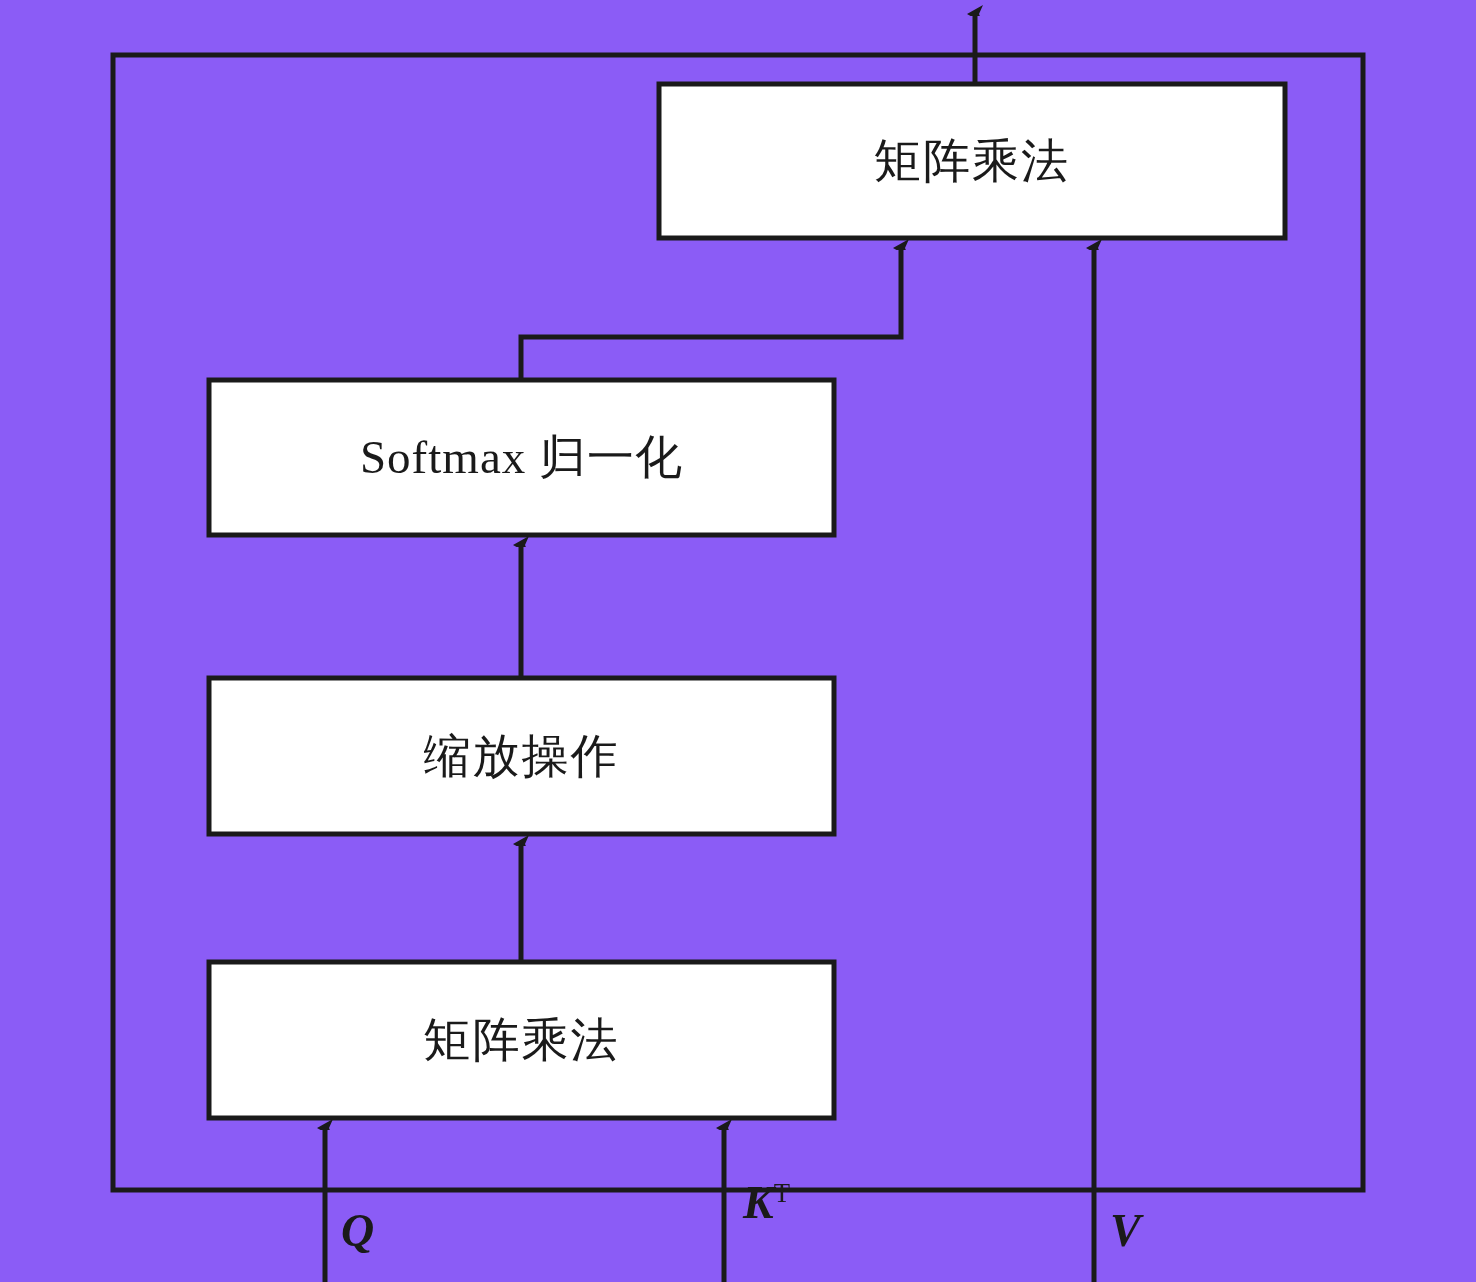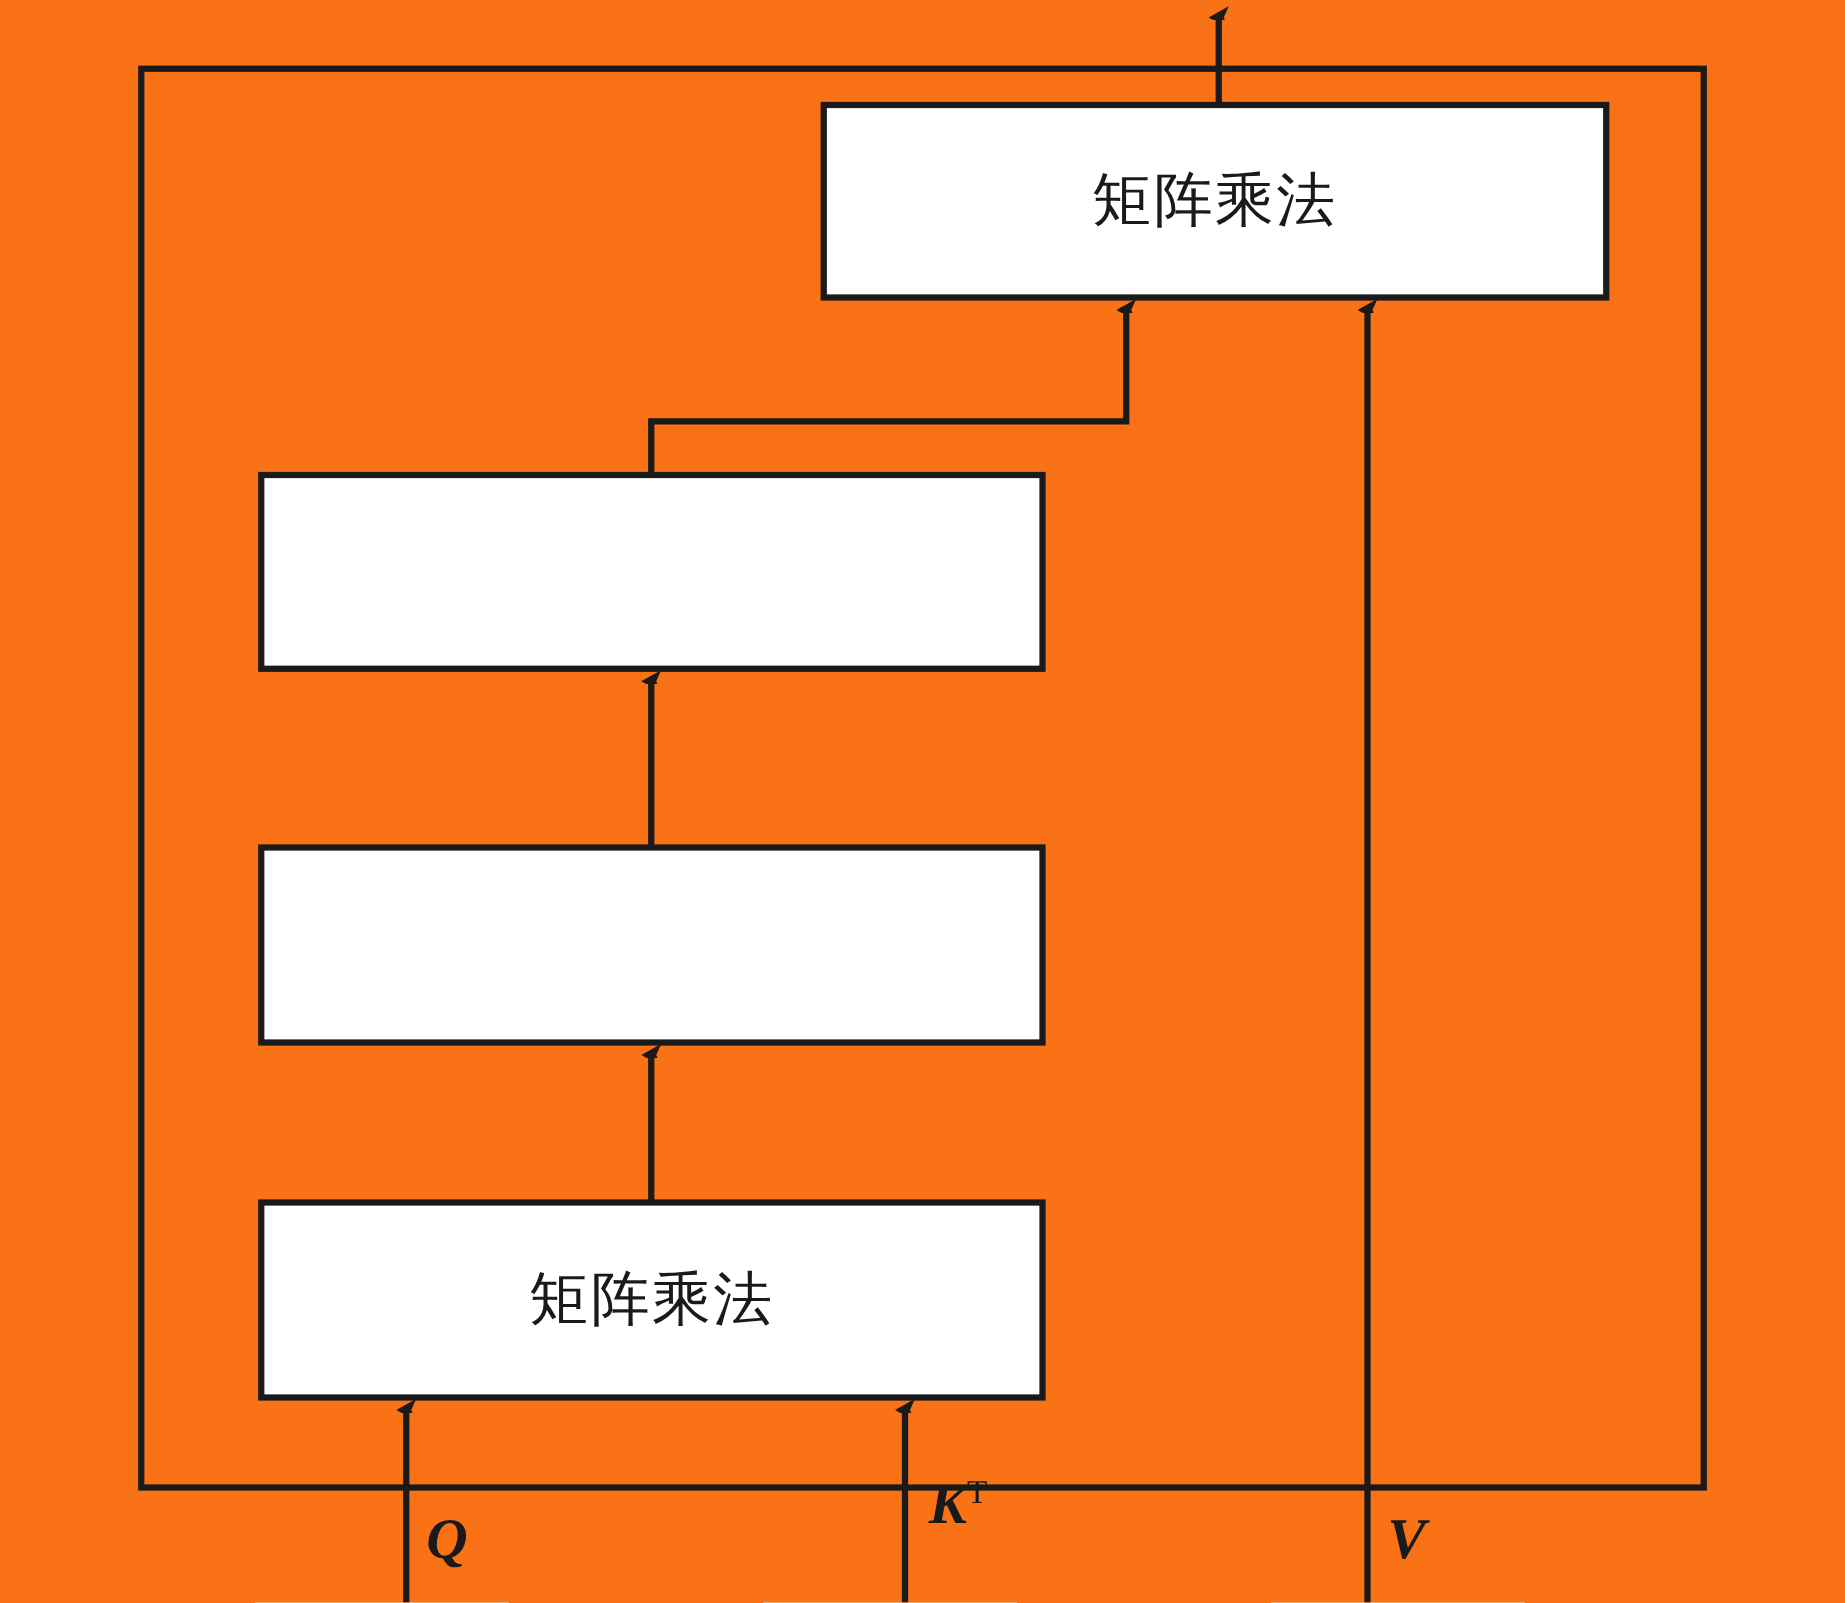--- a/index.html
+++ b/index.html
@@ -1,18 +1,18 @@
 <!DOCTYPE html>
 <html><head>
 <meta charset="utf-8">
 <style>
   html,body{margin:0;padding:0;background:#ffffff;}
   body{width:1476px;height:1282px;overflow:hidden;
        font-family:"Liberation Serif","DejaVu Serif",serif;}
-  #stage{position:relative;width:1476px;height:1282px;background:#f97316;}
+  #stage{position:relative;width:1476px;height:1282px;background:#8b5cf6;}
   svg#diagram{position:absolute;left:0;top:0;width:1476px;height:1282px;}
   .boxlabel{
     position:absolute;display:flex;align-items:center;justify-content:center;
     font-family:"Liberation Serif","DejaVu Serif",serif;
     color:#1a1a1a;white-space:nowrap;line-height:1;
   }
   .cjk{font-size:47px;letter-spacing:2px;}
   .mixed{font-size:47px;letter-spacing:1px;}
   .iolabel{
     position:absolute;font-family:"Liberation Serif","DejaVu Serif",serif;
@@ -54,21 +54,23 @@
 
     <path d="M 521 380 L 521 337 L 901 337 L 901 248" stroke="#1a1a1a" stroke-width="5" fill="none" stroke-linejoin="miter" marker-end="url(#arrowhead)"></path>
 
     <path d="M 1094 1282 L 1094 248" stroke="#1a1a1a" stroke-width="5" fill="none" marker-end="url(#arrowhead)"></path>
 
     <path d="M 975 84 L 975 14" stroke="#1a1a1a" stroke-width="5" fill="none" marker-end="url(#arrowhead)"></path>
   </svg>
 
   <div class="boxlabel cjk" style="left:659px; top:84px; width:626px; height:154px;">矩阵乘法</div>
 
+  <div class="boxlabel mixed" style="left:209px; top:380px; width:625px; height:155px;">Softmax 归一化</div>
 
+  <div class="boxlabel cjk" style="left:209px; top:678px; width:625px; height:156px;">缩放操作</div>
 
   <div class="boxlabel cjk" style="left:209px; top:962px; width:625px; height:156px;">矩阵乘法</div>
 
   <div class="iolabel" style="left:341px; top:1208px;"><span>Q</span></div>
 
   <div class="iolabel" style="left:743px; top:1180px;"><span>K</span><sup>T</sup></div>
 
   <div class="iolabel" style="left:1110px; top:1208px;"><span>V</span></div>
 
 </div>

